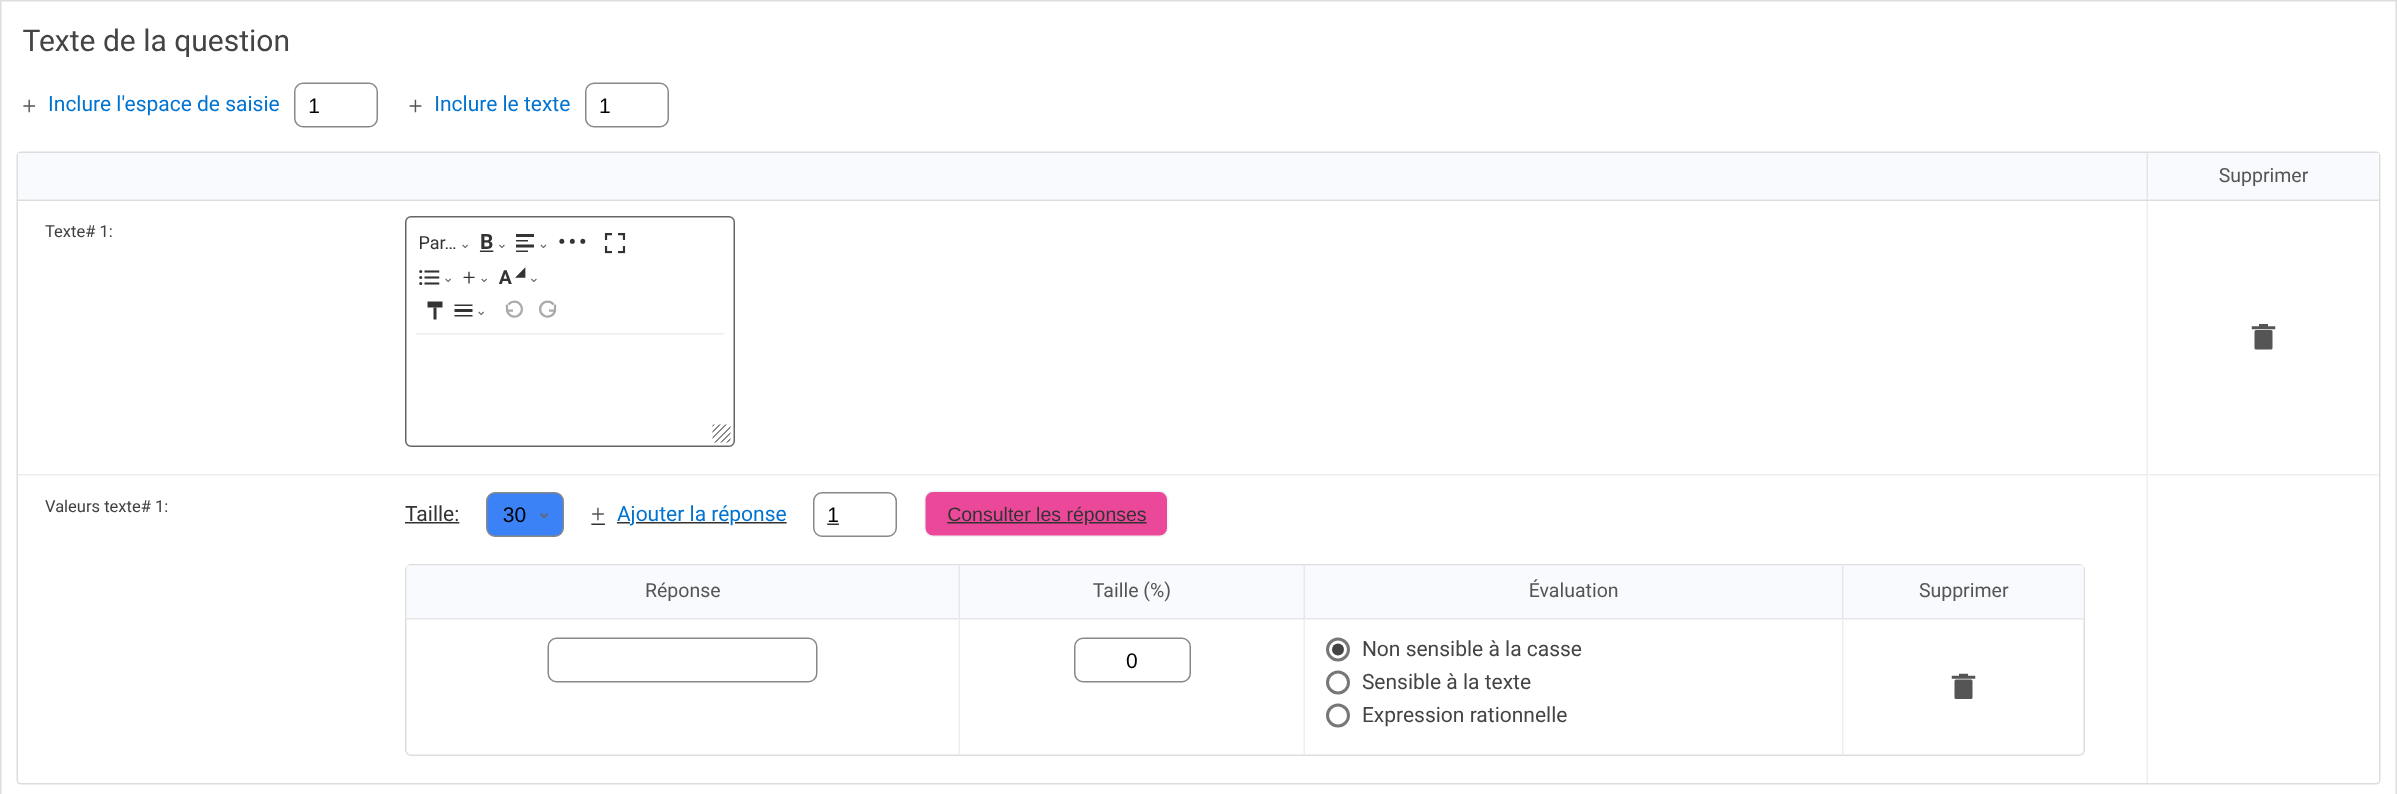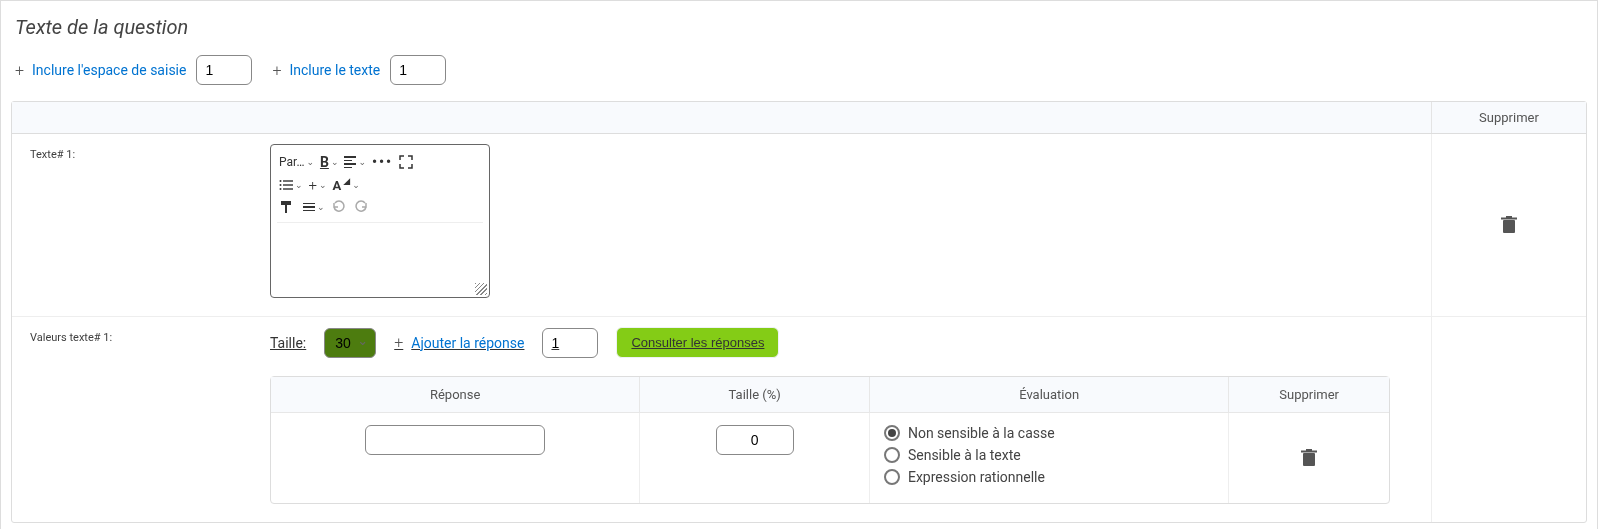--- a/index.html
+++ b/index.html
@@ -15,21 +15,20 @@
     border: 1px solid #ddd;
     width: 1598px;
     min-height: 529px;
     padding: 10px 10px;
   }
   .section-title {
     font-size: 20px;
     font-weight: 400;
     color: #444;
     padding: 4px 4px 10px 4px;
-    font-style: italic;
   }
   .include-bar {
     display: flex;
     align-items: center;
     gap: 20px;
     padding: 6px 4px 16px 4px;
   }
   .include-group {
     display: flex;
     align-items: center;
@@ -125,21 +124,21 @@
     padding-bottom: 8px;
   }
   .tb-btn {
     display: inline-flex;
     align-items: center;
     gap: 2px;
     font-size: 12px;
     color: #333;
     cursor: pointer;
     min-width: 18px;
-    justify-content: space-between;
+    justify-content: flex-end;
   }
   .tb-chev { font-size: 9px; color: #666; }
   .bold-glyph { font-weight: 700; text-decoration: underline; font-size: 14px; }
   .align-glyph {
     display: inline-flex; flex-direction: column; gap: 2px;
   }
   .align-glyph span { display:block; height:1.5px; background:#333; }
   .align-glyph .w12{width:12px;} .align-glyph .w8{width:8px;}
   .dots { letter-spacing: 2px; font-weight:700; font-size: 14px;}
   .fullscreen-icon svg { display:block; }
@@ -161,34 +160,34 @@
     margin-bottom: 18px;
     text-decoration: underline;
   }
   .label-inline { color:#333; font-size:14px; }
   .size-select {
     height: 30px;
     border: 1px solid #888;
     border-radius: 6px;
     padding: 3px 24px 3px 10px;
     font-size: 14px;
-    background: #4d7c0f;
+    background: #3b82f6;
     appearance: none;
     position: relative;
   }
   .size-select-wrap { position: relative; display:inline-block; }
   .size-select-wrap::after {
     content: "⌄";
     position: absolute;
     right: 8px; top: 5px;
     font-size: 13px; color:#666;
     pointer-events:none;
   }
   .btn-secondary {
-    background: #84cc16;
+    background: #ec4899;
     border: 1px solid #eef1f5;
     border-radius: 6px;
     padding: 7px 14px;
     font-size: 13px;
     color: #333;
     cursor: pointer;
   }
   .answers-table {
     border: 1px solid #ddd;
     border-radius: 4px;

